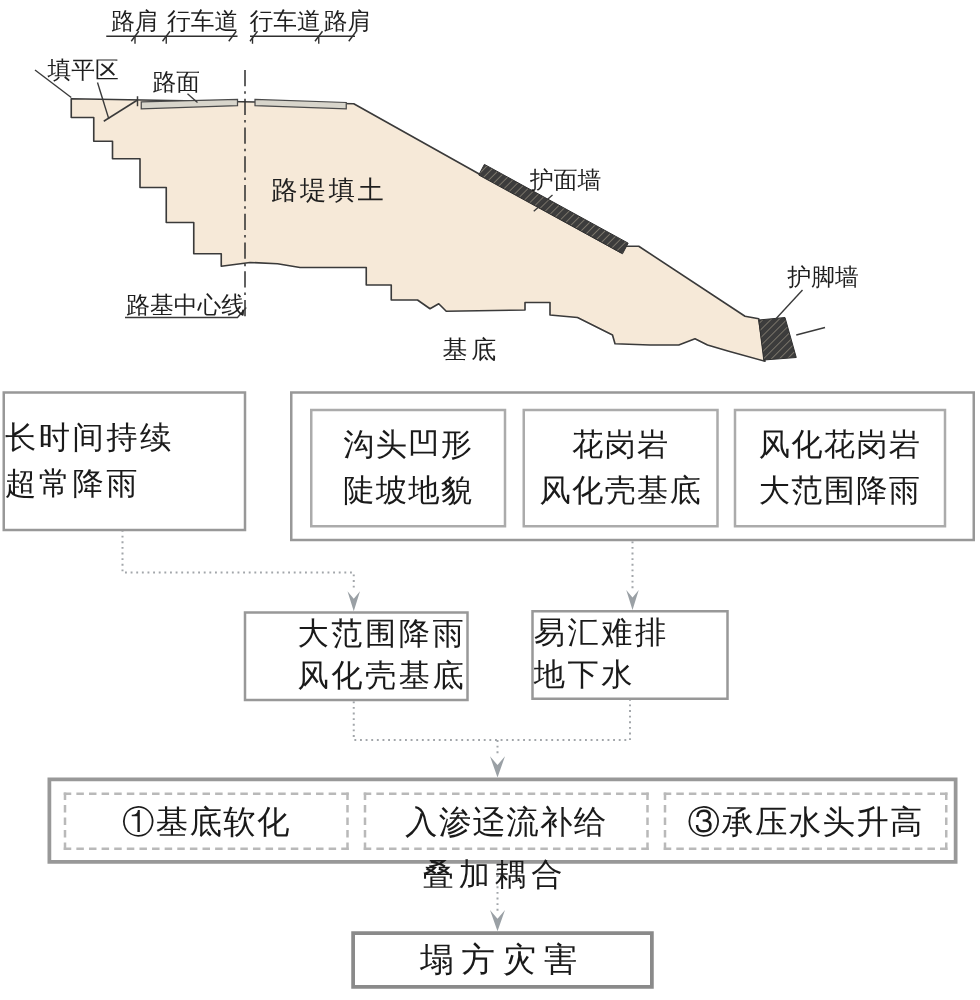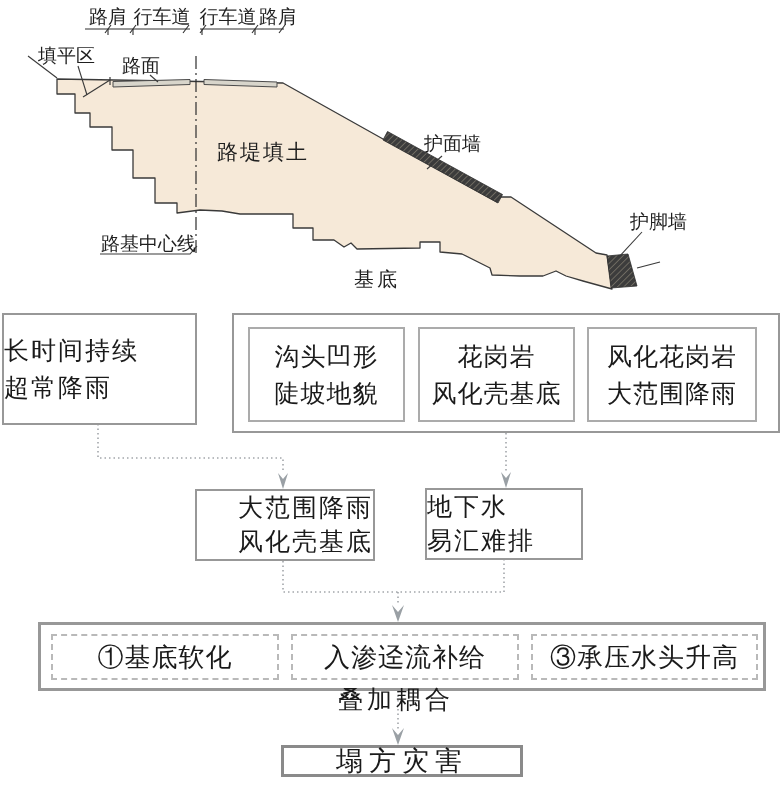--- a/index.html
+++ b/index.html
@@ -125,25 +125,25 @@
     <div class="ln">大范围降雨</div>
   </div>
 </div>
 
 <div class="abs fbox" style="left:195px;top:489px;width:180px;height:72px;padding-left:41px;">
   <div class="ln" style="line-height:34px;">大范围降雨</div>
   <div class="ln" style="line-height:34px;">风化壳基底</div>
 </div>
 
 <div class="abs fbox" style="left:425px;top:488px;width:158px;height:72px;">
+  <div class="ln" style="line-height:34px;">易汇难排</div>
   <div class="ln" style="line-height:34px;">地下水</div>
-  <div class="ln" style="line-height:34px;">易汇难排</div>
 </div>
 
 <div class="abs groupbox" style="left:38px;top:622px;width:728px;height:69px;border-width:3px;">
   <div class="abs dashbox" style="left:10px;top:9px;width:228px;height:46px;">①基底软化</div>
   <div class="abs dashbox" style="left:250px;top:9px;width:228px;height:46px;">入渗迳流补给</div>
   <div class="abs dashbox" style="left:490px;top:9px;width:227px;height:46px;">③承压水头升高</div>
 </div>
 
 <div class="abs coupling" style="left:296px;top:683px;width:200px;">叠加耦合</div>
 
-<div class="abs resultbox" style="left:281px;top:745px;width:242px;height:32px;">塌方灾害</div>
+<div class="abs resultbox" style="left:281px;top:745px;width:242px;height:46px;">塌方灾害</div>
 
 </body></html>

